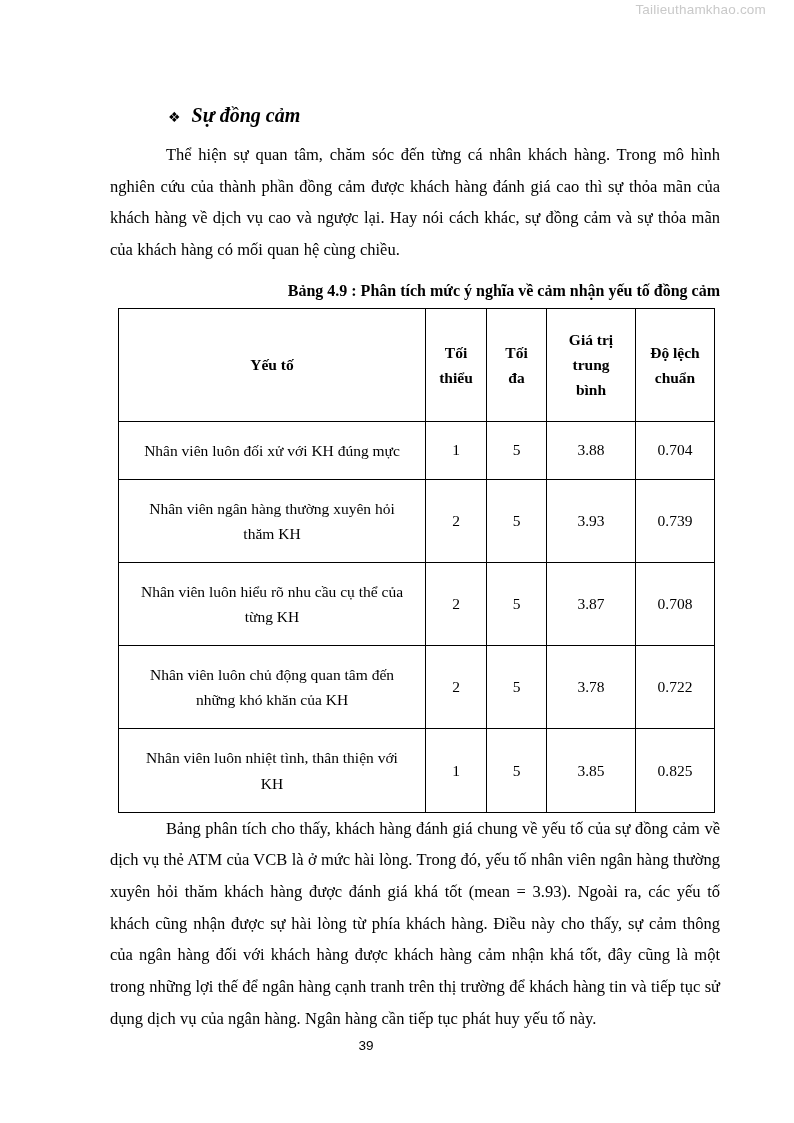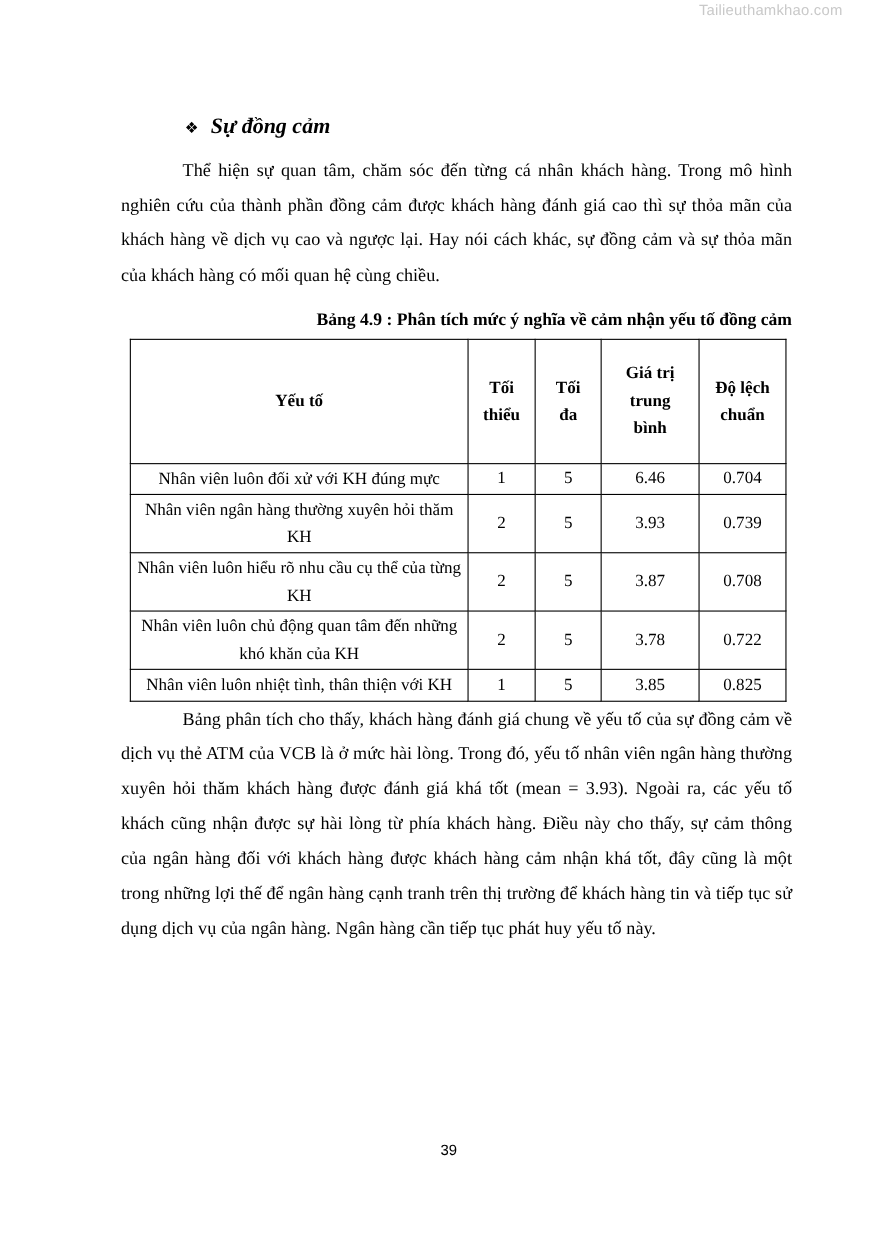--- a/index.html
+++ b/index.html
@@ -83,21 +83,21 @@
   
   table.data-table {
     border-collapse: collapse;
     width: 596px;
     margin: 0 0 0 8px;
     table-layout: fixed;
   }
   table.data-table th,
   table.data-table td {
     border: 1px solid #000000;
-    padding: 1px;
+    padding: 16px;
     vertical-align: middle;
     font-size: 15.5px;
   }
   table.data-table th {
     font-weight: bold;
     text-align: center;
     line-height: 1.62;
     padding: 6px 3px;
   }
   .th-factor { height: 100px; margin-top: 46px; }
@@ -121,21 +121,20 @@
 
   
   .page-number {
     position: absolute;
     top: 1038px;
     left: 0;
     width: 732px;
     text-align: center;
     font-family: "Liberation Sans", sans-serif;
     font-size: 13.5px;
-    padding-left: 42px;
   }
 </style>
 </head>
 <body>
 
 <div class="watermark">Tailieuthamkhao.com</div>
 
 <div class="page">
 
   <div class="bullet-heading">
@@ -162,21 +161,21 @@
         <th><span class="nl">Tối<br>đa</span></th>
         <th><span class="nl">Giá trị<br>trung<br>bình</span></th>
         <th><span class="nl">Độ lệch<br>chuẩn</span></th>
       </tr>
     </thead>
     <tbody>
       <tr>
         <td class="factor-cell">Nhân viên luôn đối xử với KH đúng mực</td>
         <td class="num-cell">1</td>
         <td class="num-cell">5</td>
-        <td class="num-cell">6.46</td>
+        <td class="num-cell">3.88</td>
         <td class="num-cell">0.704</td>
       </tr>
       <tr>
         <td class="factor-cell">Nhân viên ngân hàng thường xuyên hỏi thăm KH</td>
         <td class="num-cell">2</td>
         <td class="num-cell">5</td>
         <td class="num-cell">3.93</td>
         <td class="num-cell">0.739</td>
       </tr>
       <tr>

